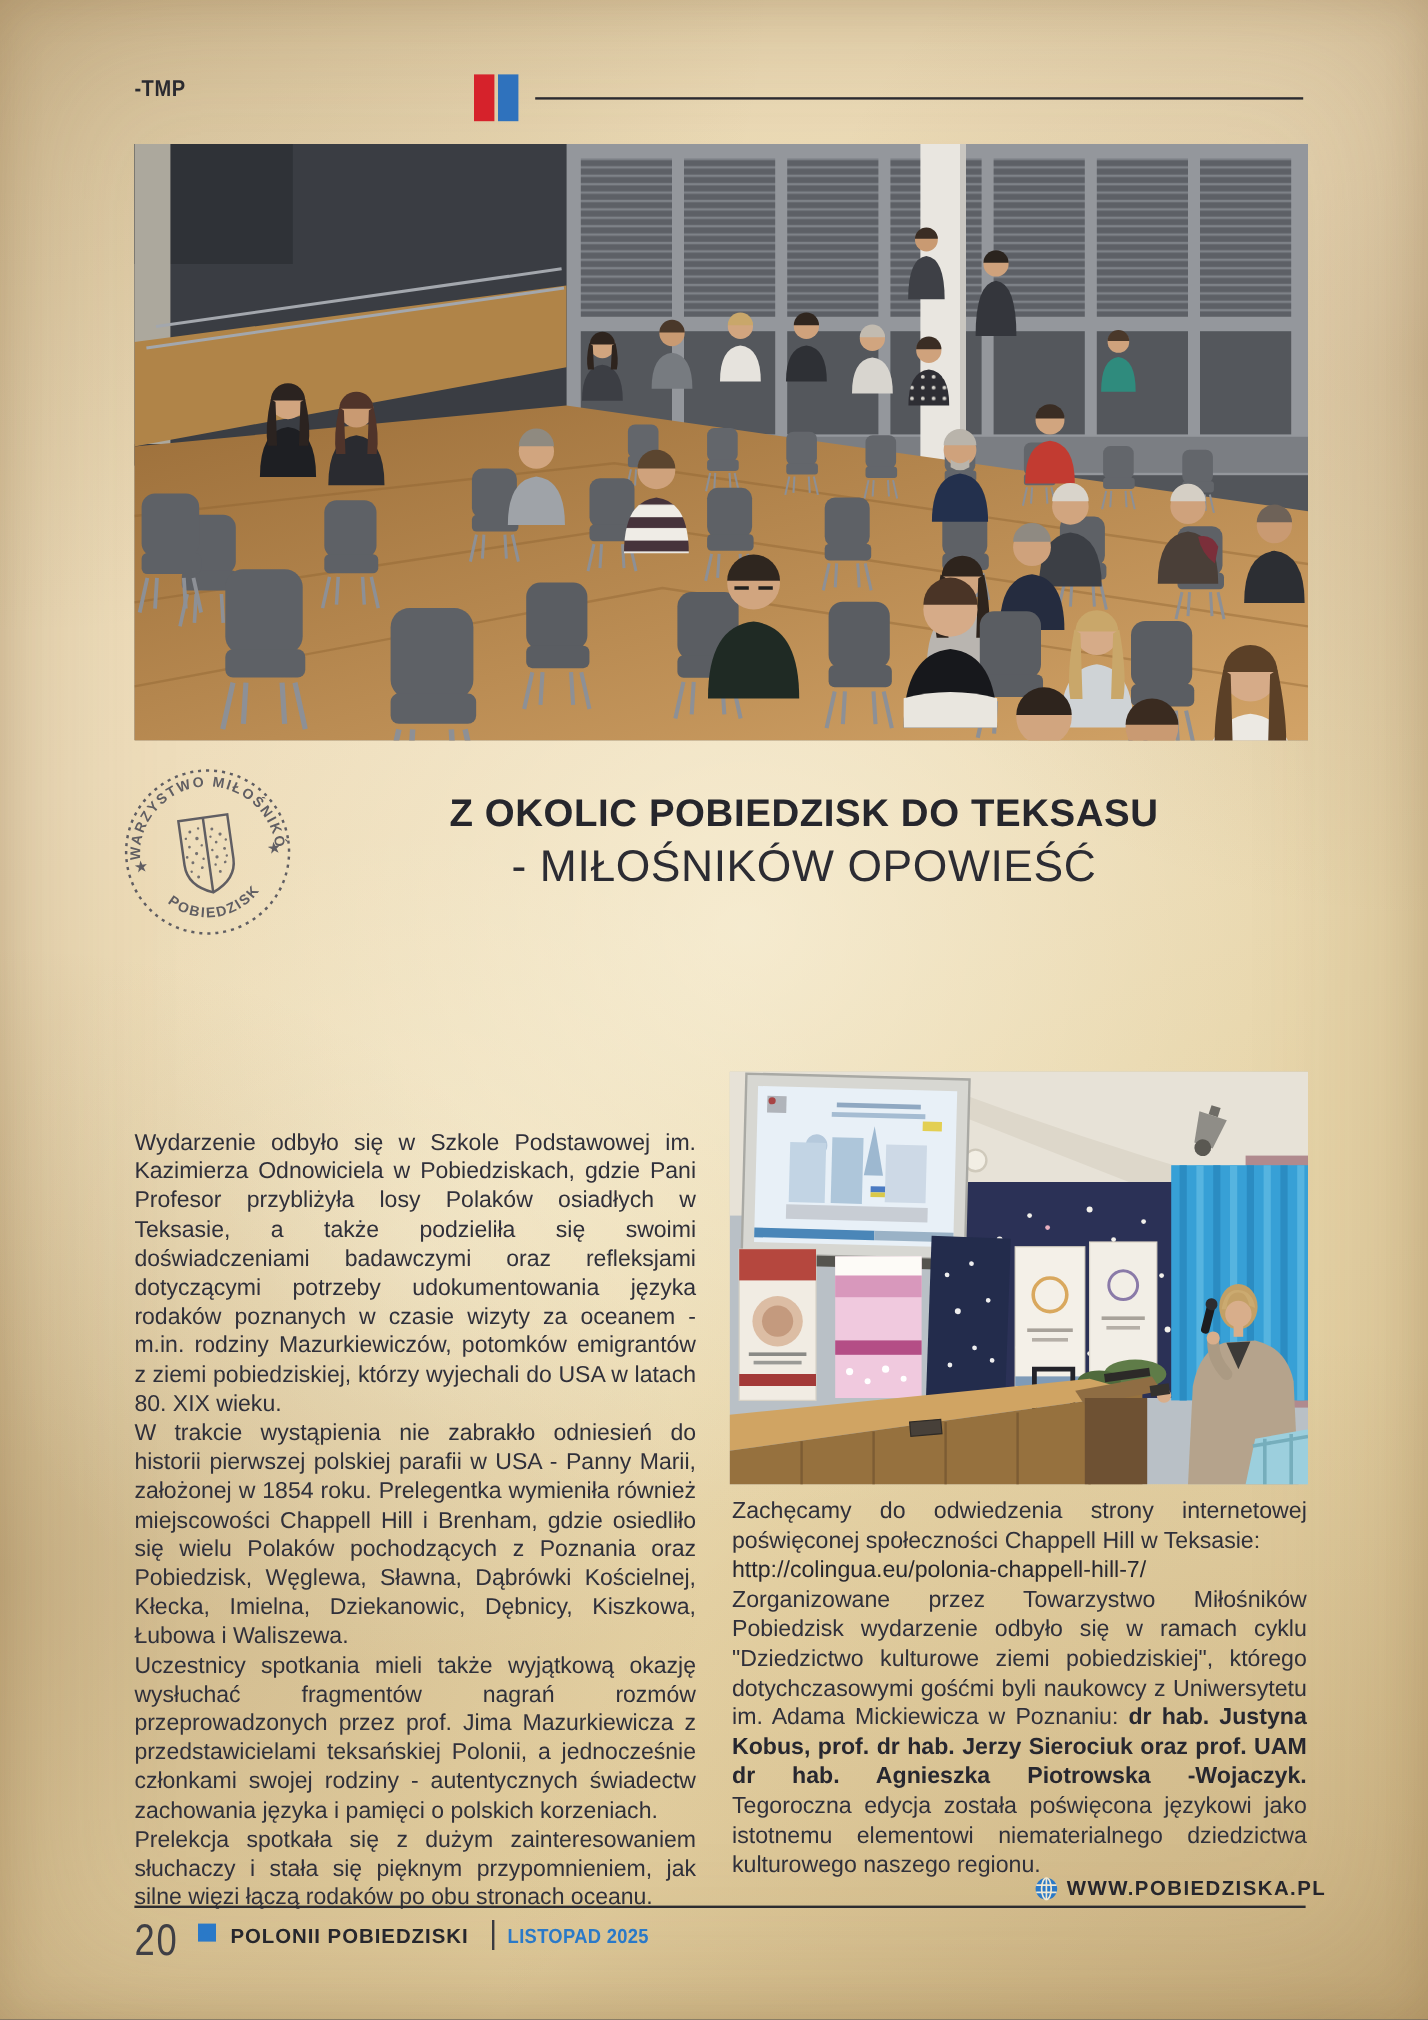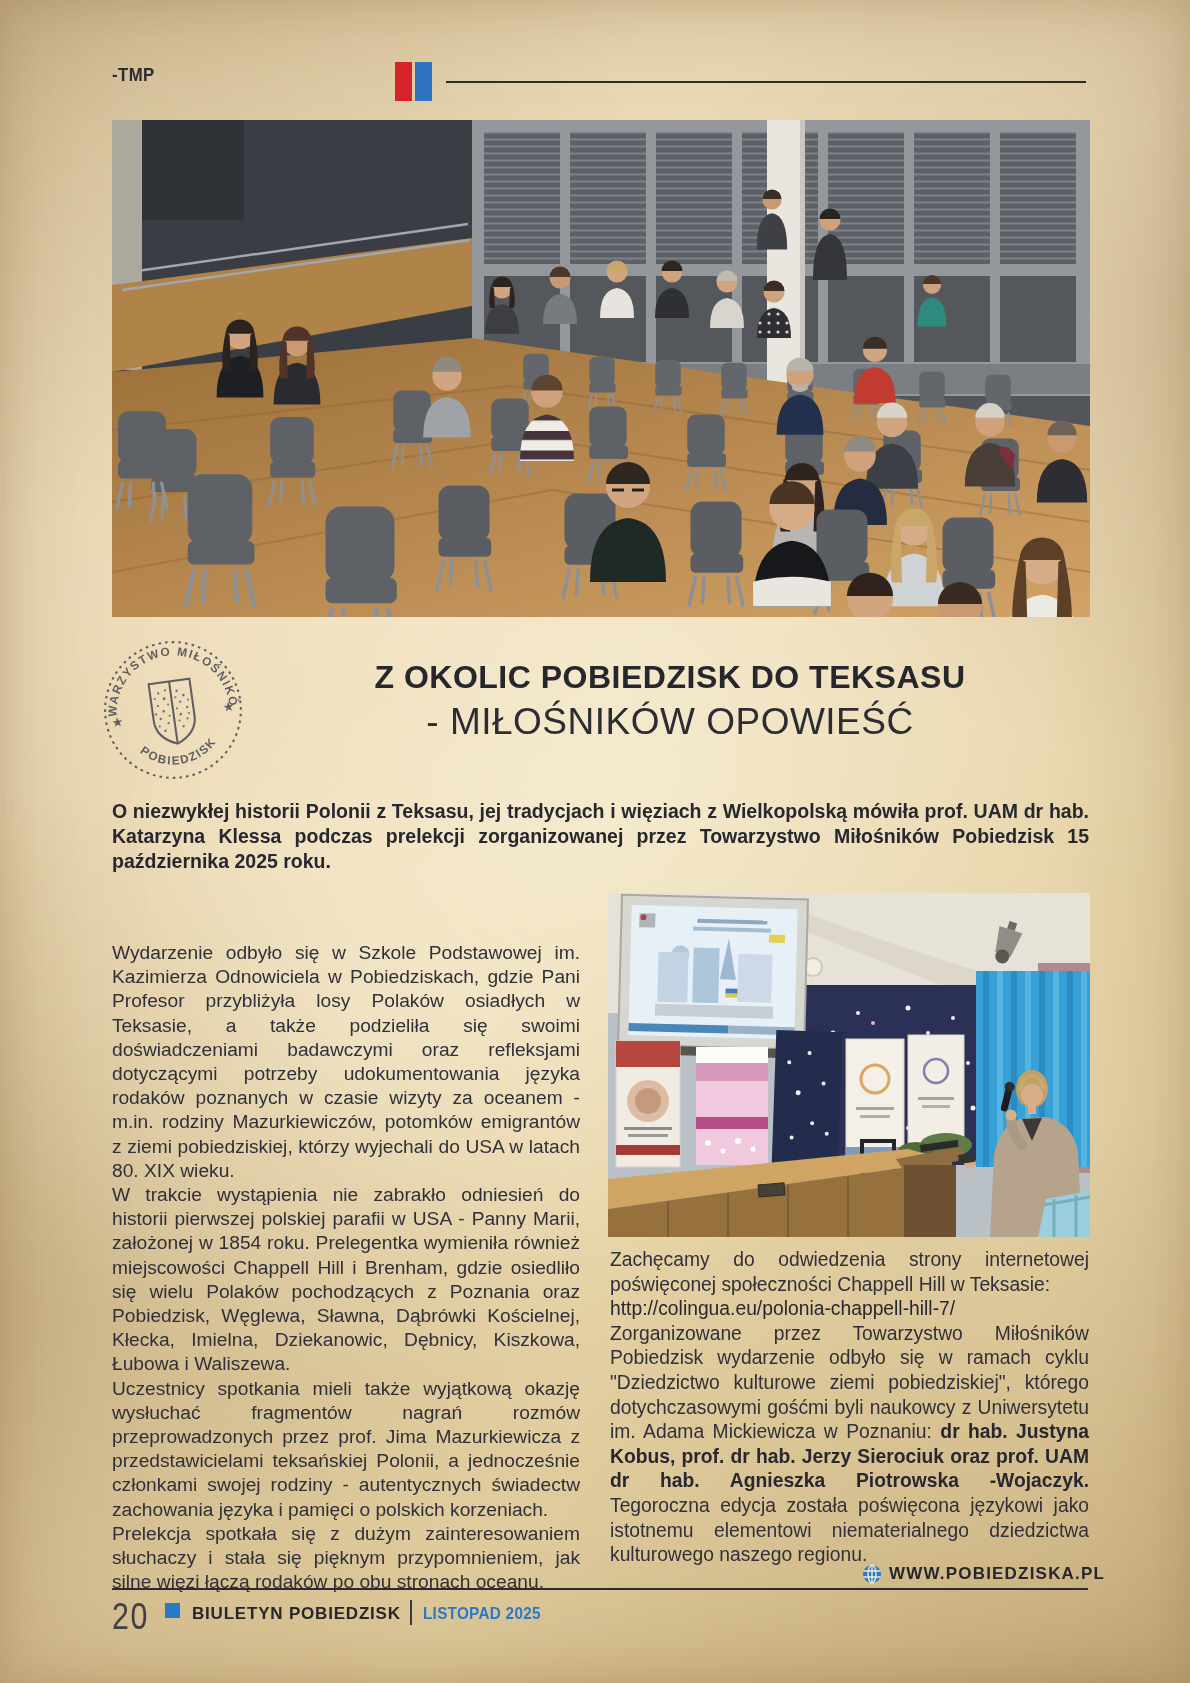--- a/index.html
+++ b/index.html
@@ -366,21 +366,20 @@
         </g>
       </g>
     </svg>
   </div>
 
   <div class="abs titleblock">
     <div class="t1">Z OKOLIC POBIEDZISK DO TEKSASU</div>
     <div class="t2">- MIŁOŚNIKÓW OPOWIEŚĆ</div>
   </div>
 
-  <p class="abs lead">O niezwykłej historii Polonii z Teksasu, jej tradycjach i więziach z Wielkopolską mówiła prof. UAM dr hab. Katarzyna Klessa podczas prelekcji zorganizowanej przez Towarzystwo Miłośników Pobiedzisk 15 października 2025 roku.</p>
 
   <div class="abs colL">
     <p>Wydarzenie odbyło się w Szkole Podstawowej im. Kazimierza Odnowiciela w Pobiedziskach, gdzie Pani Profesor przybliżyła losy Polaków osiadłych w Teksasie, a także podzieliła się swoimi doświadczeniami badawczymi oraz refleksjami dotyczącymi potrzeby udokumentowania języka rodaków poznanych w czasie wizyty za oceanem - m.in. rodziny Mazurkiewiczów, potomków emigrantów z ziemi pobiedziskiej, którzy wyjechali do USA w latach 80. XIX wieku.</p>
     <p>W trakcie wystąpienia nie zabrakło odniesień do historii pierwszej polskiej parafii w USA - Panny Marii, założonej w 1854 roku. Prelegentka wymieniła również miejscowości Chappell Hill i Brenham, gdzie osiedliło się wielu Polaków pochodzących z Poznania oraz Pobiedzisk, Węglewa, Sławna, Dąbrówki Kościelnej, Kłecka, Imielna, Dziekanowic, Dębnicy, Kiszkowa, Łubowa i Waliszewa.</p>
     <p>Uczestnicy spotkania mieli także wyjątkową okazję wysłuchać fragmentów nagrań rozmów przeprowadzonych przez prof. Jima Mazurkiewicza z przedstawicielami teksańskiej Polonii, a jednocześnie członkami swojej rodziny - autentycznych świadectw zachowania języka i pamięci o polskich korzeniach.</p>
     <p>Prelekcja spotkała się z dużym zainteresowaniem słuchaczy i stała się pięknym przypomnieniem, jak silne więzi łączą rodaków po obu stronach oceanu.</p>
   </div>
 
   <figure class="abs photo2">
     <svg viewBox="0 0 482 344" preserveAspectRatio="none">
@@ -542,21 +541,21 @@
     <p>Zachęcamy do odwiedzenia strony internetowej poświęconej społeczności Chappell Hill w Teksasie:</p>
     <div class="link">http://colingua.eu/polonia-chappell-hill-7/</div>
     <p>
       <span>Zorganizowane przez Towarzystwo Miłośników Pobiedzisk wydarzenie odbyło się w ramach cyklu "Dziedzictwo kulturowe ziemi pobiedziskiej", którego dotychczasowymi gośćmi byli naukowcy z Uniwersytetu im. Adama Mickiewicza w Poznaniu: </span><b>dr hab. Justyna Kobus, prof. dr hab. Jerzy Sierociuk oraz prof. UAM dr hab. Agnieszka Piotrowska -Wojaczyk.</b><span> Tegoroczna edycja została poświęcona językowi jako istotnemu elementowi niematerialnego dziedzictwa kulturowego naszego regionu.</span>
     </p>
   </div>
 
   <div class="abs botrule"></div>
   <div class="abs pagenum">20</div>
   <div class="abs bluesq"></div>
-  <div class="abs bulname">BIULETYN POBIEDZISK</div>
+  <div class="abs bulname">POLONII POBIEDZISKI</div>
   <div class="abs fdiv"></div>
   <div class="abs fdate">LISTOPAD 2025</div>
   <div class="abs fsite">
     <svg width="20" height="20" viewBox="0 0 20 20">
       <circle cx="10" cy="10" r="9" fill="#2a79c8"></circle>
       <g stroke="#f2e9d2" stroke-width="1.4" fill="none">
         <ellipse cx="10" cy="10" rx="4" ry="9"></ellipse>
         <path d="M1.5,7 h17 M1.5,13 h17 M10,1 v18"></path>
       </g>
     </svg>

